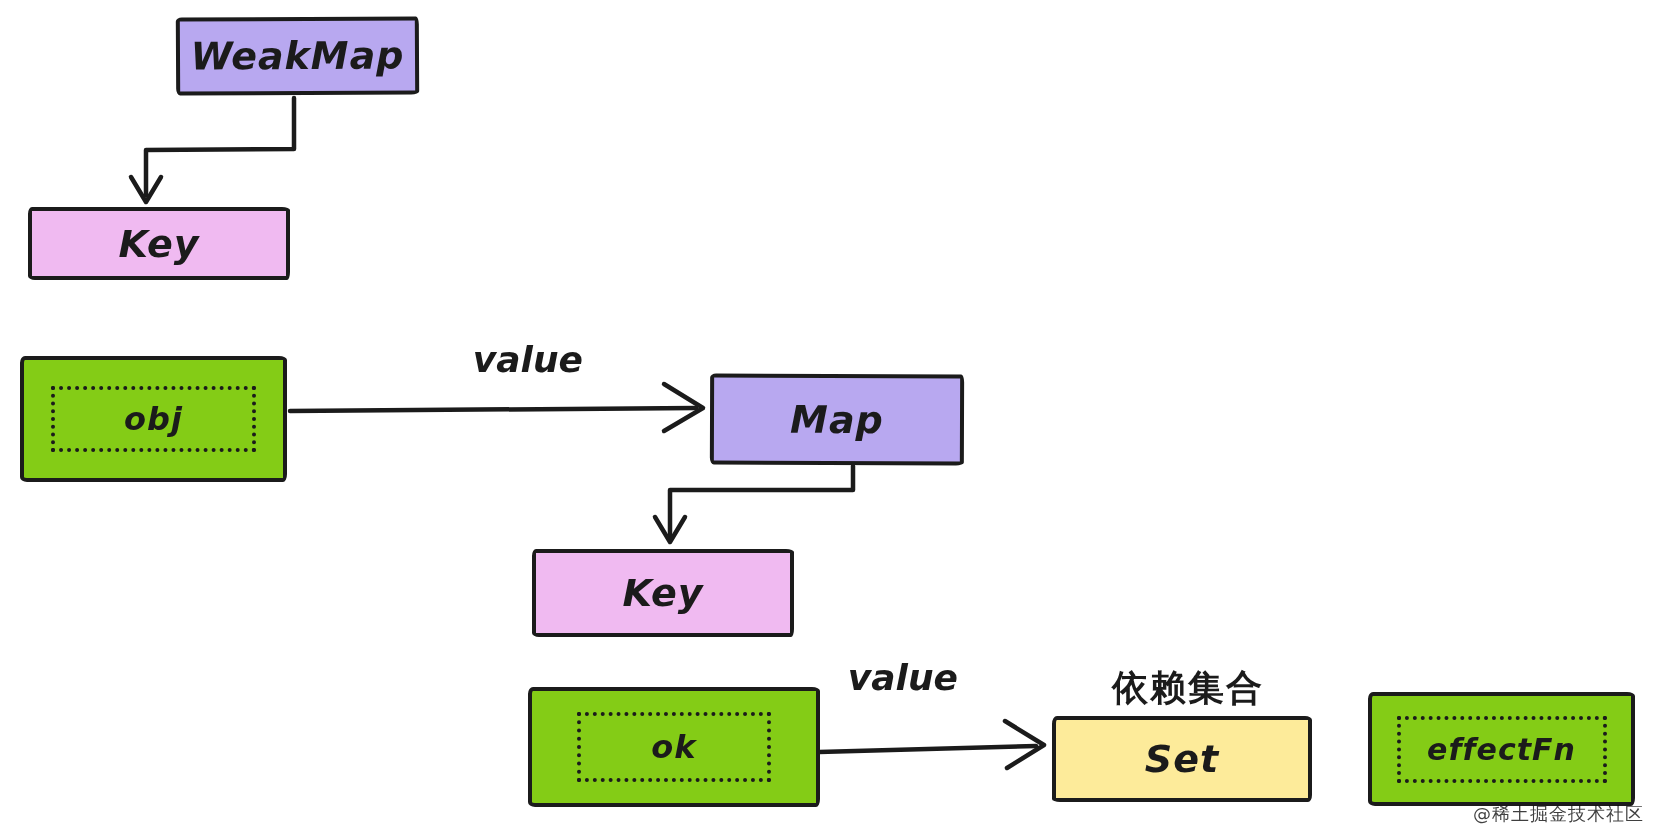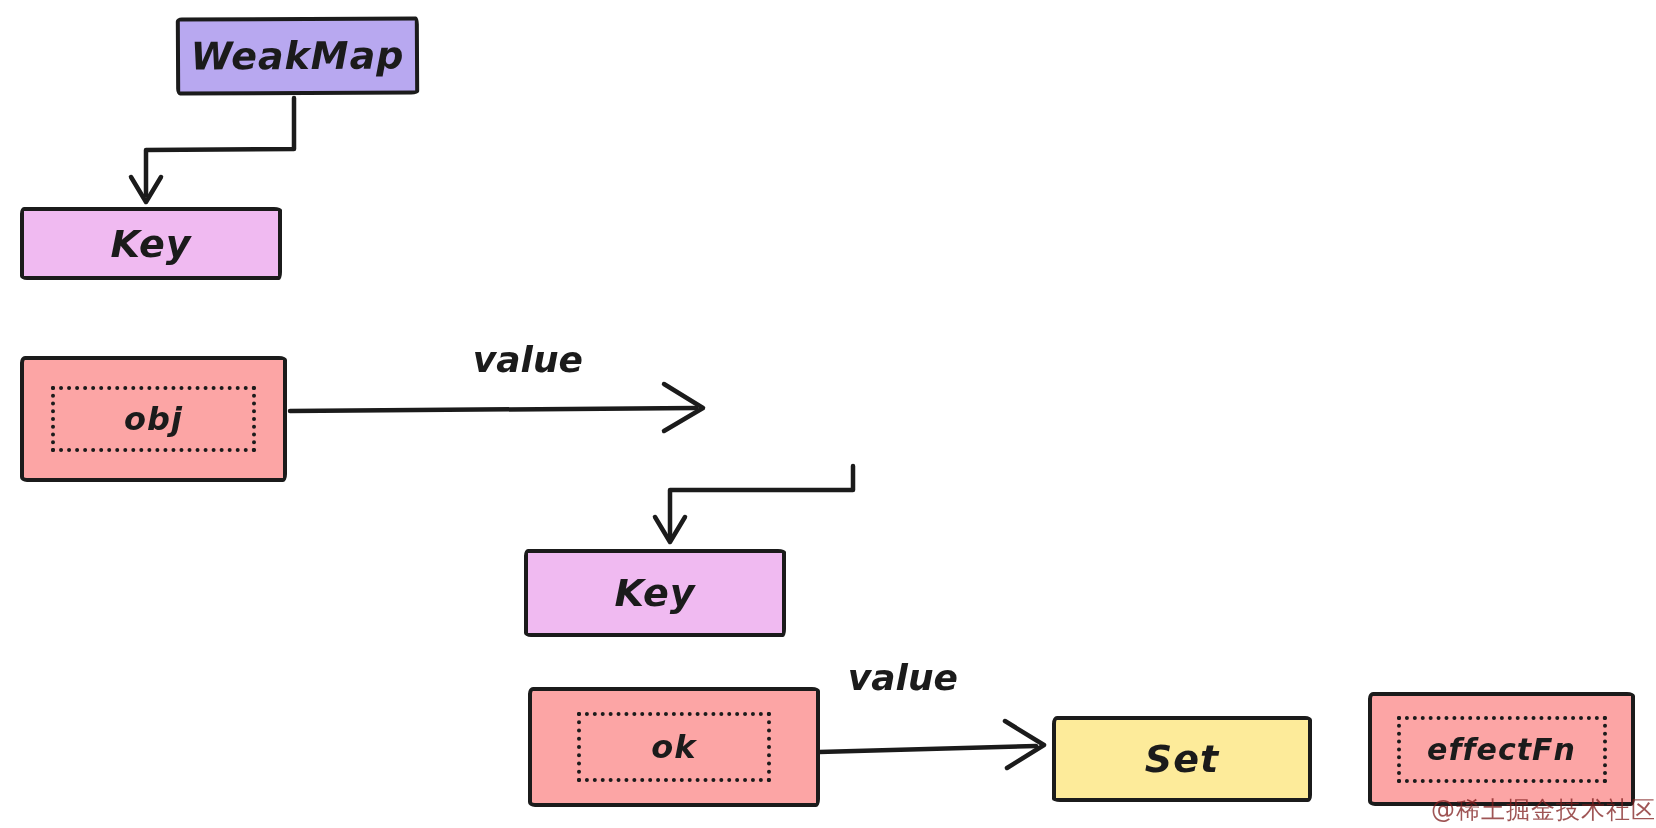--- a/index.html
+++ b/index.html
@@ -30,24 +30,24 @@
     border: 4px solid var(--stroke, #1b1b1b);
     box-sizing: border-box;
     font-weight: 700;
     letter-spacing: 1px;
   }
   .hand {
     font-style: italic;
     font-weight: 700;
   }
   .purple { background: var(--purple, #b8a8f0); border-radius: 6px 3px 8px 4px / 4px 8px 3px 7px; }
-  .pink   { background: var(--pink,   #f0baf1); border-radius: 4px 8px 3px 7px / 7px 3px 8px 4px; }
+  .pink   { background: var(--pink,   #f0baf1); border-radius: 4px 8px 3px 7px / 7px 3px 8px 4px; margin-left: 8px; }
   .yellow { background: var(--yellow, #fdeb9a); border-radius: 5px 7px 4px 8px / 8px 4px 7px 3px; }
   .white-box {
-    background: #fca5a5;
+    background: #84cc16;
     border-radius: 5px 8px 4px 7px / 7px 4px 8px 5px;
   }
   .node-label { font-size: 38px; }
   .small-label { font-size: 32px; }
   .dotted-box {
     display: flex;
     align-items: center;
     justify-content: center;
     border: 4px dotted var(--stroke, #1b1b1b);
     box-sizing: border-box;
@@ -77,23 +77,23 @@
     left: 1052px; top: 664px;
     width: 272px;
     text-align: center;
     font-size: 36px;
     font-weight: 700;
     font-style: normal;
     letter-spacing: 2px;
   }
   #watermark {
     position: absolute;
-    right: 0; bottom: 2px;
-    font-size: 24px;
-    color: #7f1d1d;
+    right: 12px; bottom: 2px;
+    font-size: 18px;
+    color: #000000;
     opacity: 0.75;
     letter-spacing: 1px;
     font-weight: 400;
   }
   .stroke-line {
     fill: none;
     stroke: var(--stroke, #1b1b1b);
     stroke-width: 4.5;
     stroke-linecap: round;
     stroke-linejoin: round;
@@ -132,33 +132,37 @@
   </div>
 
   <div id="obj-box" class="node white-box">
     <div id="obj-inner" class="dotted-box">
       <span class="small-label hand">obj</span>
     </div>
   </div>
 
   <div id="value-label-1" class="edge-label hand">value</div>
 
+  <div id="map-box" class="node purple">
+    <span class="node-label hand">Map</span>
+  </div>
 
   <div id="key-mid-box" class="node pink">
     <span class="node-label hand">Key</span>
   </div>
 
   <div id="ok-box" class="node white-box">
     <div id="ok-inner" class="dotted-box">
       <span class="small-label hand">ok</span>
     </div>
   </div>
 
   <div id="value-label-2" class="edge-label hand">value</div>
 
+  <div id="deps-caption">依赖集合</div>
 
   <div id="set-box" class="node yellow">
     <span class="node-label hand">Set</span>
   </div>
 
   <div id="effectfn-box" class="node white-box">
     <div id="effectfn-inner" class="dotted-box">
       <span class="hand">effectFn</span>
     </div>
   </div>

